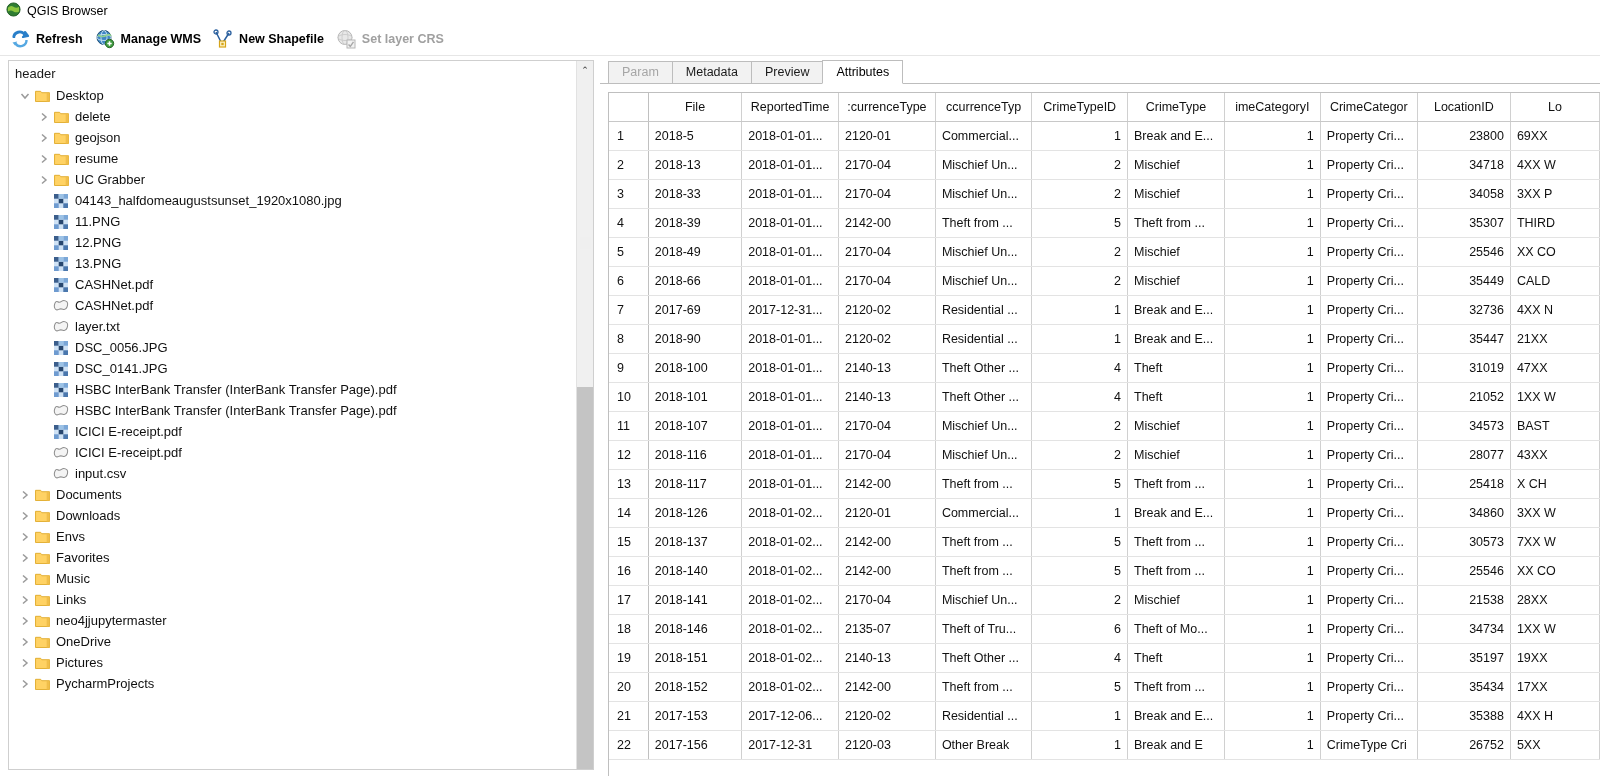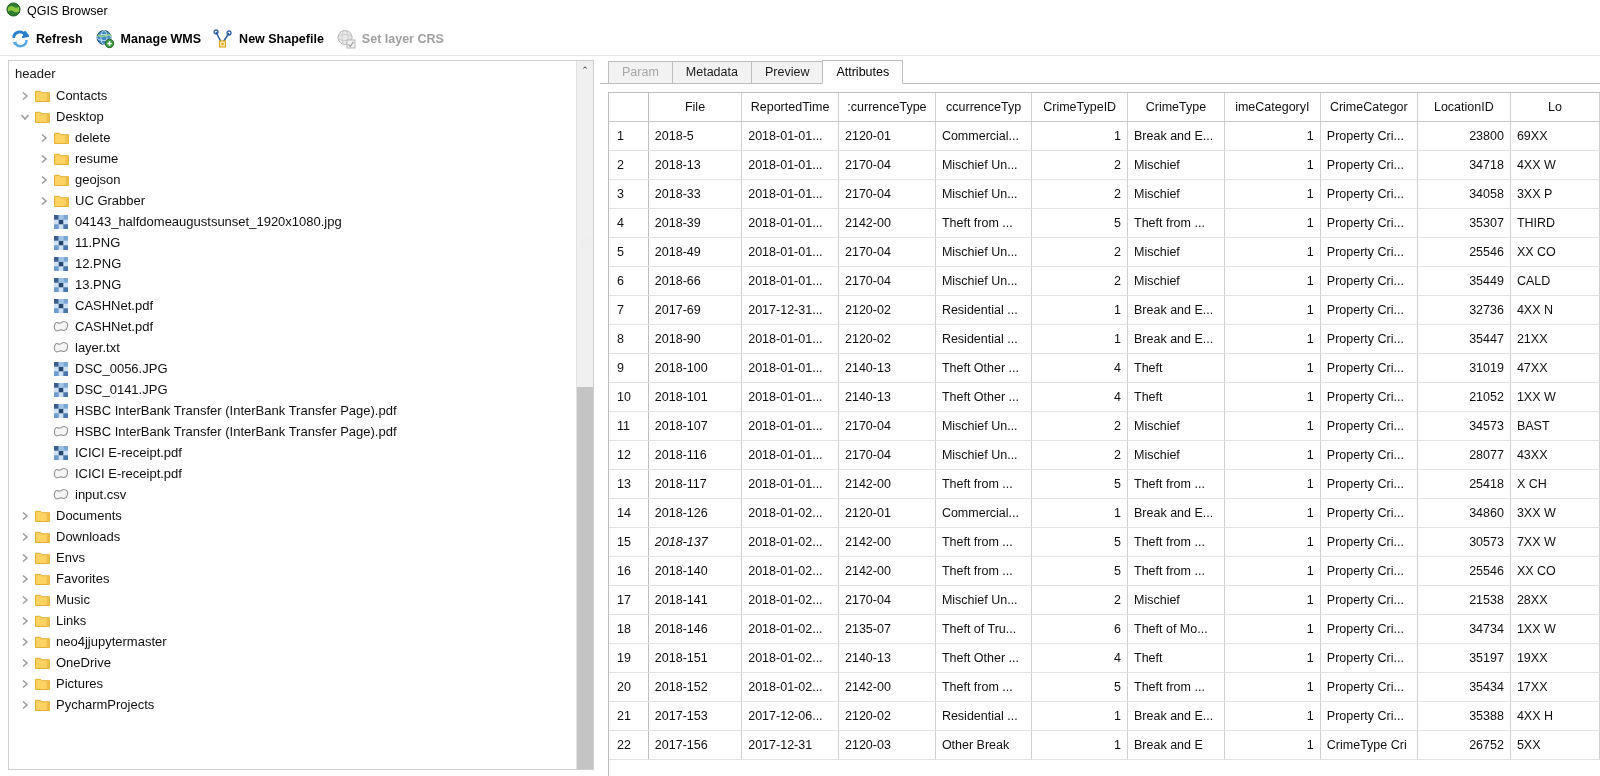--- a/index.html
+++ b/index.html
@@ -276,90 +276,75 @@
 <div class="main">
 
   <div class="leftpane">
     <div class="treebox">
       <div class="tree-header">header</div>
       <div class="tree-list" id="tree-list">
           <div class="trow">
             <span style="display: inline-block; width: 8px; min-width: 8px;"></span>
             <span class="twist">
               <svg width="10" height="10" viewBox="0 0 10 10">
-                <path d="M3 1.5 L7 5 L3 8.5" fill="none" stroke="#9a9a9a" stroke-width="1.5"></path>
+                <path d="M1.5 3 L5 7 L8.5 3" fill="none" stroke="#9a9a9a" stroke-width="1.5"></path>
               </svg>
             </span>
             <span class="ticon">
               <svg width="15" height="13" viewBox="0 0 16 14">
                 <path d="M0.5 2.5 H6 L7.2 4 H15.5 V13.5 H0.5 Z" fill="#ffd264" stroke="#e0aa2a" stroke-width="1"></path>
                 <path d="M12.5 4 H15.5 V13.5 H12.5 Z" fill="#f0be4a"></path>
               </svg>
             </span>
-            <span class="tlabel">Contacts</span>
-          </div>
-          <div class="trow">
-            <span style="display: inline-block; width: 8px; min-width: 8px;"></span>
+            <span class="tlabel">Desktop</span>
+          </div>
+          <div class="trow">
+            <span style="display: inline-block; width: 27px; min-width: 27px;"></span>
             <span class="twist">
               <svg width="10" height="10" viewBox="0 0 10 10">
-                <path d="M1.5 3 L5 7 L8.5 3" fill="none" stroke="#9a9a9a" stroke-width="1.5"></path>
+                <path d="M3 1.5 L7 5 L3 8.5" fill="none" stroke="#9a9a9a" stroke-width="1.5"></path>
               </svg>
             </span>
             <span class="ticon">
               <svg width="15" height="13" viewBox="0 0 16 14">
                 <path d="M0.5 2.5 H6 L7.2 4 H15.5 V13.5 H0.5 Z" fill="#ffd264" stroke="#e0aa2a" stroke-width="1"></path>
                 <path d="M12.5 4 H15.5 V13.5 H12.5 Z" fill="#f0be4a"></path>
               </svg>
             </span>
-            <span class="tlabel">Desktop</span>
+            <span class="tlabel">delete</span>
           </div>
           <div class="trow">
             <span style="display: inline-block; width: 27px; min-width: 27px;"></span>
             <span class="twist">
               <svg width="10" height="10" viewBox="0 0 10 10">
                 <path d="M3 1.5 L7 5 L3 8.5" fill="none" stroke="#9a9a9a" stroke-width="1.5"></path>
               </svg>
             </span>
             <span class="ticon">
               <svg width="15" height="13" viewBox="0 0 16 14">
                 <path d="M0.5 2.5 H6 L7.2 4 H15.5 V13.5 H0.5 Z" fill="#ffd264" stroke="#e0aa2a" stroke-width="1"></path>
                 <path d="M12.5 4 H15.5 V13.5 H12.5 Z" fill="#f0be4a"></path>
               </svg>
             </span>
-            <span class="tlabel">delete</span>
+            <span class="tlabel">geojson</span>
           </div>
           <div class="trow">
             <span style="display: inline-block; width: 27px; min-width: 27px;"></span>
             <span class="twist">
               <svg width="10" height="10" viewBox="0 0 10 10">
                 <path d="M3 1.5 L7 5 L3 8.5" fill="none" stroke="#9a9a9a" stroke-width="1.5"></path>
               </svg>
             </span>
             <span class="ticon">
               <svg width="15" height="13" viewBox="0 0 16 14">
                 <path d="M0.5 2.5 H6 L7.2 4 H15.5 V13.5 H0.5 Z" fill="#ffd264" stroke="#e0aa2a" stroke-width="1"></path>
                 <path d="M12.5 4 H15.5 V13.5 H12.5 Z" fill="#f0be4a"></path>
               </svg>
             </span>
             <span class="tlabel">resume</span>
-          </div>
-          <div class="trow">
-            <span style="display: inline-block; width: 27px; min-width: 27px;"></span>
-            <span class="twist">
-              <svg width="10" height="10" viewBox="0 0 10 10">
-                <path d="M3 1.5 L7 5 L3 8.5" fill="none" stroke="#9a9a9a" stroke-width="1.5"></path>
-              </svg>
-            </span>
-            <span class="ticon">
-              <svg width="15" height="13" viewBox="0 0 16 14">
-                <path d="M0.5 2.5 H6 L7.2 4 H15.5 V13.5 H0.5 Z" fill="#ffd264" stroke="#e0aa2a" stroke-width="1"></path>
-                <path d="M12.5 4 H15.5 V13.5 H12.5 Z" fill="#f0be4a"></path>
-              </svg>
-            </span>
-            <span class="tlabel">geojson</span>
           </div>
           <div class="trow">
             <span style="display: inline-block; width: 27px; min-width: 27px;"></span>
             <span class="twist">
               <svg width="10" height="10" viewBox="0 0 10 10">
                 <path d="M3 1.5 L7 5 L3 8.5" fill="none" stroke="#9a9a9a" stroke-width="1.5"></path>
               </svg>
             </span>
             <span class="ticon">
               <svg width="15" height="13" viewBox="0 0 16 14">
@@ -1257,21 +1242,21 @@
                 <span class="cellclip">34860</span>
               </td>
               <td class="txt" style="width: 98px;">
                 <span class="cellclip">3XX W</span>
               </td>
             </tr>
             <tr>
               <td class="rowhdr" style="width: 42px;">
                 <span class="cellclip">15</span>
               </td>
-              <td class="txt" style="width: 100px; font-style: italic;">
+              <td class="txt" style="width: 100px;">
                 <span class="cellclip">2018-137</span>
               </td>
               <td class="txt" style="width: 98px;">
                 <span class="cellclip">2018-01-02...</span>
               </td>
               <td class="txt" style="width: 98px;">
                 <span class="cellclip">2142-00</span>
               </td>
               <td class="txt" style="width: 98px;">
                 <span class="cellclip">Theft from ...</span>

